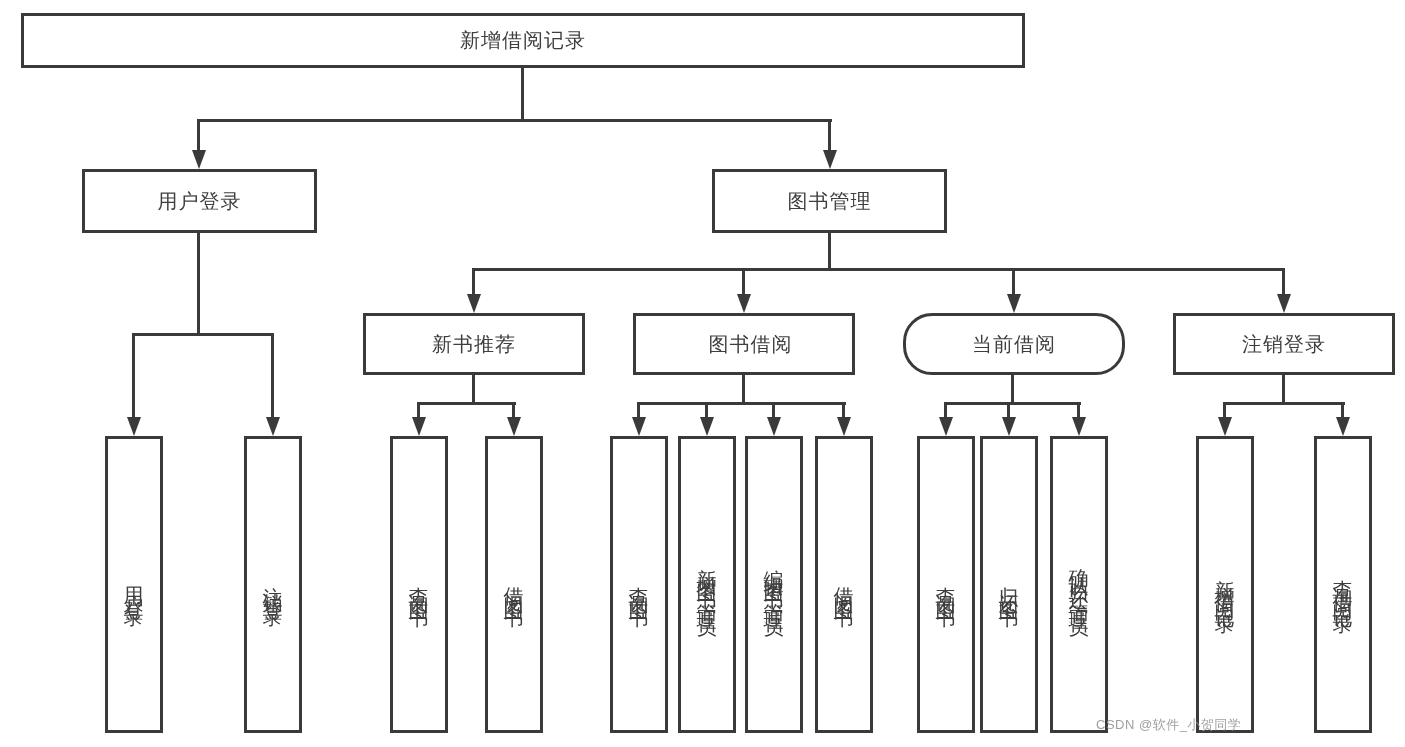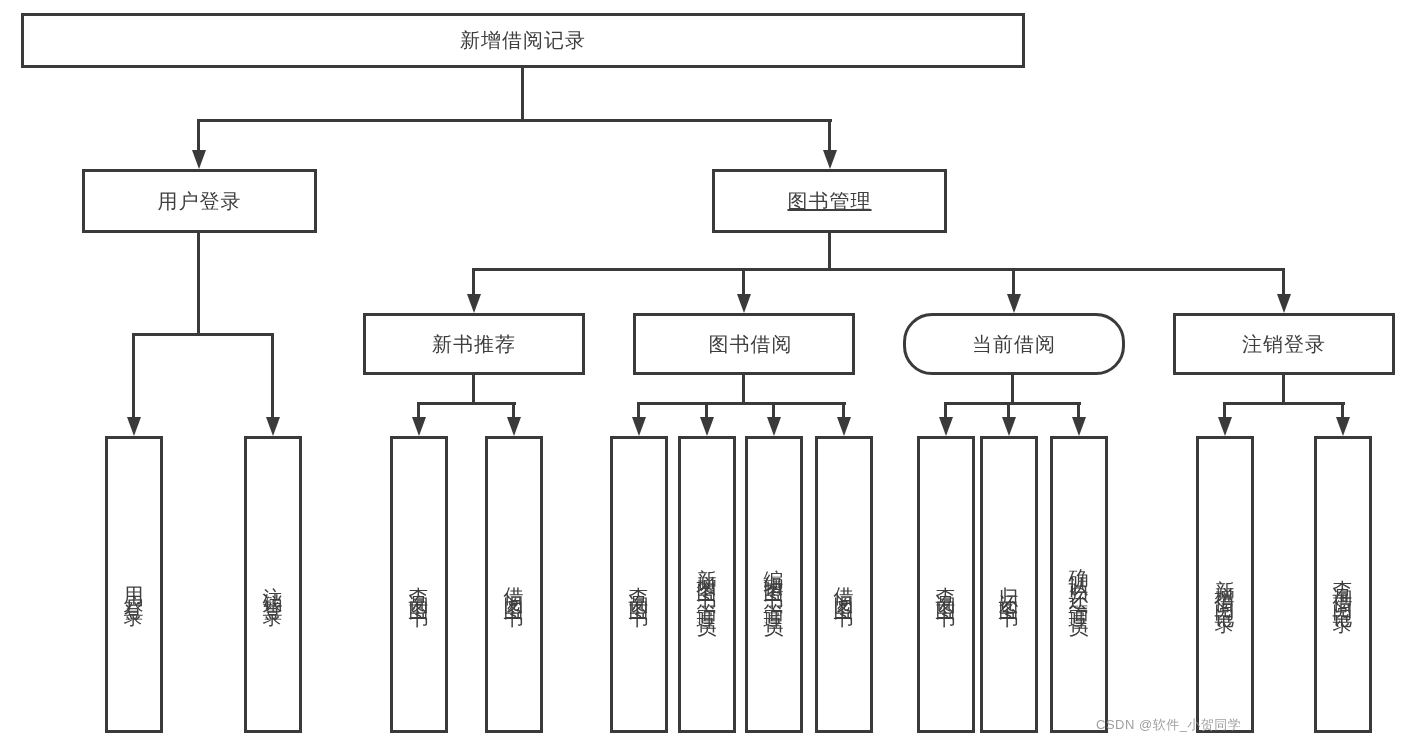--- a/index.html
+++ b/index.html
@@ -69,21 +69,21 @@
 <div class="canvas">
 
   <div class="node" style="left:21px;top:13px;width:1004px;height:55px;">
     <span class="hlabel">新增借阅记录</span>
   </div>
 
   <div class="node" style="left:82px;top:169px;width:235px;height:64px;">
     <span class="hlabel">用户登录</span>
   </div>
 
-  <div class="node" style="left:712px;top:169px;width:235px;height:64px;text-decoration:underline;">
+  <div class="node" style="left:712px;top:169px;width:235px;height:64px;">
     <span class="hlabel">图书管理</span>
   </div>
 
   <div class="node" style="left:363px;top:313px;width:222px;height:62px;text-align:center;">
     <span class="hlabel">新书推荐</span>
   </div>
 
   <div class="node" style="left:633px;top:313px;width:222px;height:62px;padding-left:13px;">
     <span class="hlabel">图书借阅</span>
   </div>

